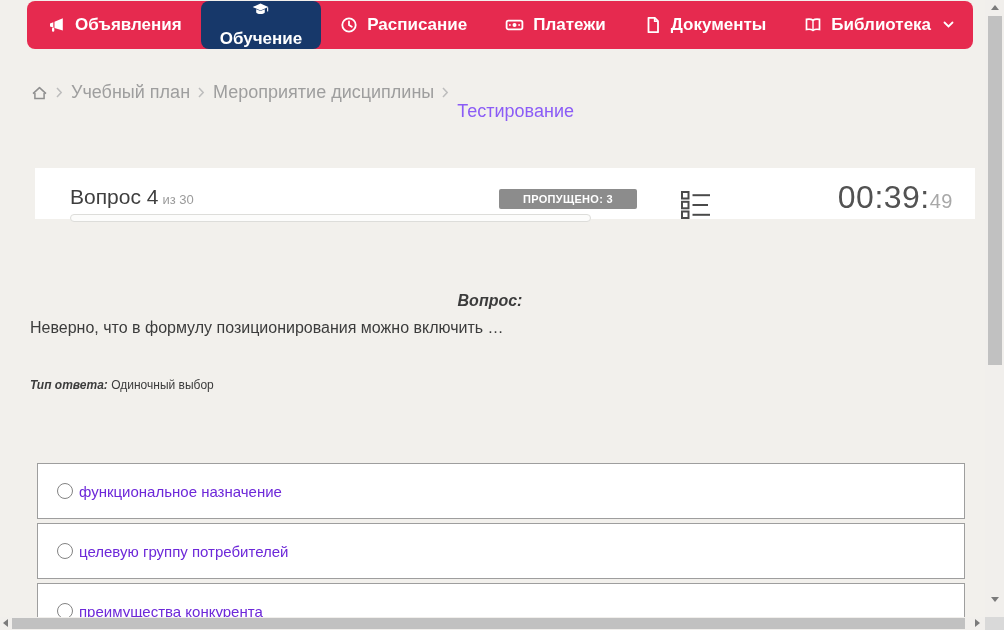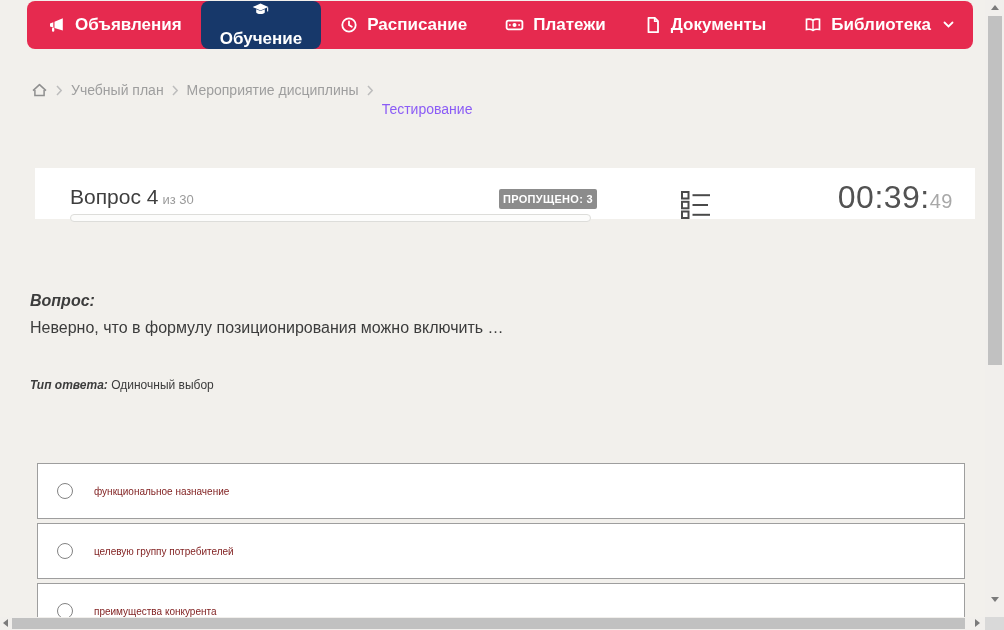--- a/index.html
+++ b/index.html
@@ -28,72 +28,72 @@
     color:#fff;font-weight:bold;font-size:17px;border-radius:8px;cursor:pointer;
     white-space:nowrap;
     justify-content:space-between;
   }
   .nav-item.active{background:var(--navy);flex-direction:column;}
   .nav-item svg{flex:0 0 auto;}
 
   
   .breadcrumb{
     position:absolute;left:31px;top:63px;display:flex;align-items:center;gap:8px;
-    font-size:14px;color:#9e9e9e;
+    font-size:18px;color:#9e9e9e;
   }
   .crumb{cursor:pointer;}
   .crumb.current{color:#8b5cf6;margin-top:38px;}
 
   
   .page-title{
     position:absolute;left:0;top:114px;width:985px;text-align:center;
     color:var(--red);font-weight:bold;font-size:25px;
   }
 
   
   .qcard{
     position:absolute;left:35px;top:168px;width:940px;height:51px;background:#fff;
   }
   .qtitle{position:absolute;left:35px;top:17px;font-size:21px;color:#3e3e3e;}
   .qcount{font-size:13px;color:#9b9b9b;margin-left:4px;}
   .badge{
     position:absolute;left:464px;top:21px;background:var(--badge);color:#fff;
-    font-size:11px;font-weight:bold;padding:4px 4px;border-radius:2px;letter-spacing:.3px;
+    font-size:11px;font-weight:bold;padding:4px 24px;border-radius:2px;letter-spacing:.3px;
   }
   .progress{
     position:absolute;left:35px;top:46px;width:521px;height:8px;
     border:1px solid #ddddda;border-radius:5px;background:#fcfcfb;
   }
   .qlist-btn{
     position:absolute;left:643px;top:19px;width:36px;height:36px;
     background:none;border:none;padding:2px;cursor:pointer;
   }
   .timer{
     position:absolute;right:22px;top:11px;font-size:32px;color:#525252;letter-spacing:.5px;
   }
   .timer .secs{font-size:20px;color:#a8a8a8;}
 
   
   .qblock{position:absolute;left:30px;top:292px;width:920px;color:#3c3c3c;}
-  .qlabel{font-size:16px;font-weight:bold;font-style:italic;}
+  .qlabel{font-size:16px;font-weight:bold;font-style:italic;text-align:center;}
   .qtext{font-size:16px;margin-top:9px;}
   .qtype{font-size:12px;margin-top:41px;}
   .qtype b{font-style:italic;}
 
   
   .answers{position:absolute;left:37px;top:463px;width:928px;display:flex;flex-direction:column;gap:4px;}
   .option{
     height:56px;background:#fff;border:1px solid #9e9e9e;
     display:flex;align-items:center;cursor:pointer;
   }
   .radio{
     width:16px;height:16px;border:1.5px solid #838383;border-radius:50%;
     margin-left:19px;background:#fff;flex:0 0 auto;
   }
-  .option-label{margin-left:21px;font-size:10px;color:#7f1d1d;}
+  .option-label{margin-left:6px;font-size:15px;color:#6d28d9;}
 
   
   .vscroll{position:absolute;right:0;top:0;width:19px;height:617px;background:#f1efec;}
   .vthumb{position:absolute;left:3px;top:16px;width:14px;height:349px;background:#c1c1c1;}
   .hscroll{position:absolute;left:0;bottom:0;width:985px;height:13px;background:#f1efec;}
   .hthumb{position:absolute;left:12px;top:1px;width:953px;height:11px;background:#c1c1c1;}
   .corner{position:absolute;right:0;bottom:0;width:19px;height:13px;background:#d9d9d9;}
   .sbtn{position:absolute;width:0;height:0;border:0;background:none;padding:0;cursor:pointer;}
   .tri-up{border-left:4px solid transparent;border-right:4px solid transparent;border-bottom:5px solid #7b7b7b;}
   .tri-down{border-left:4px solid transparent;border-right:4px solid transparent;border-top:5px solid #7b7b7b;}

